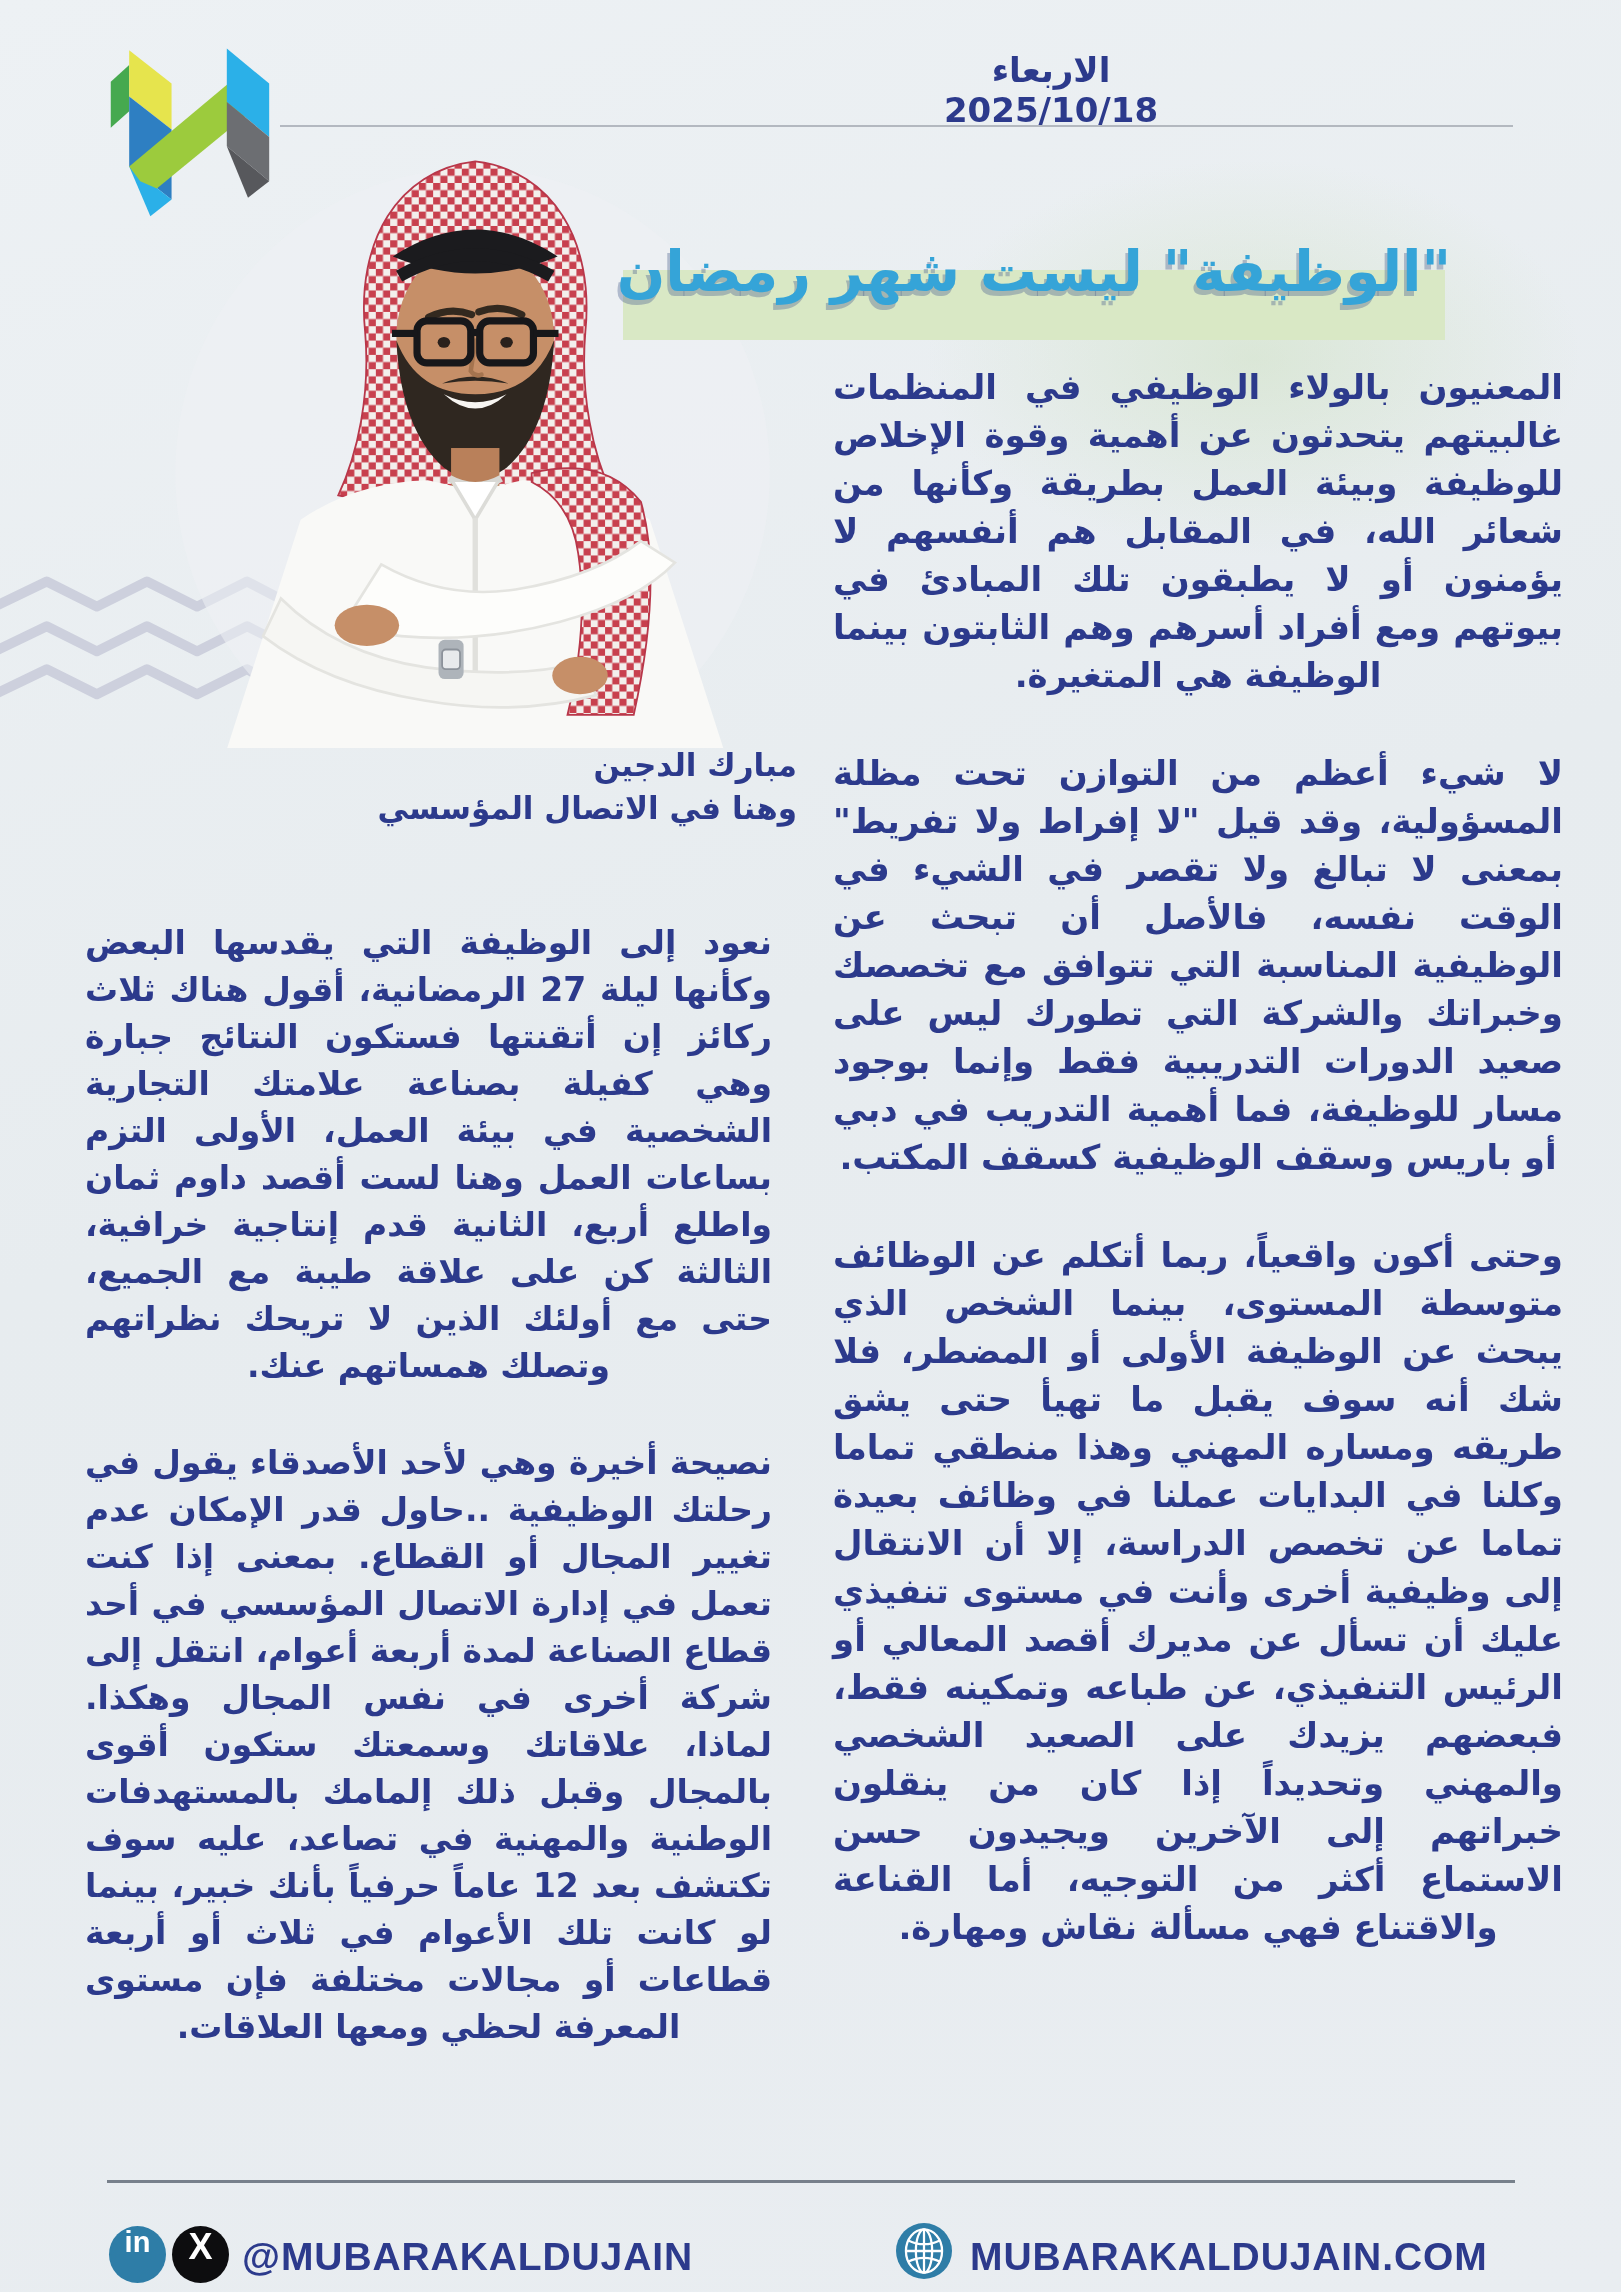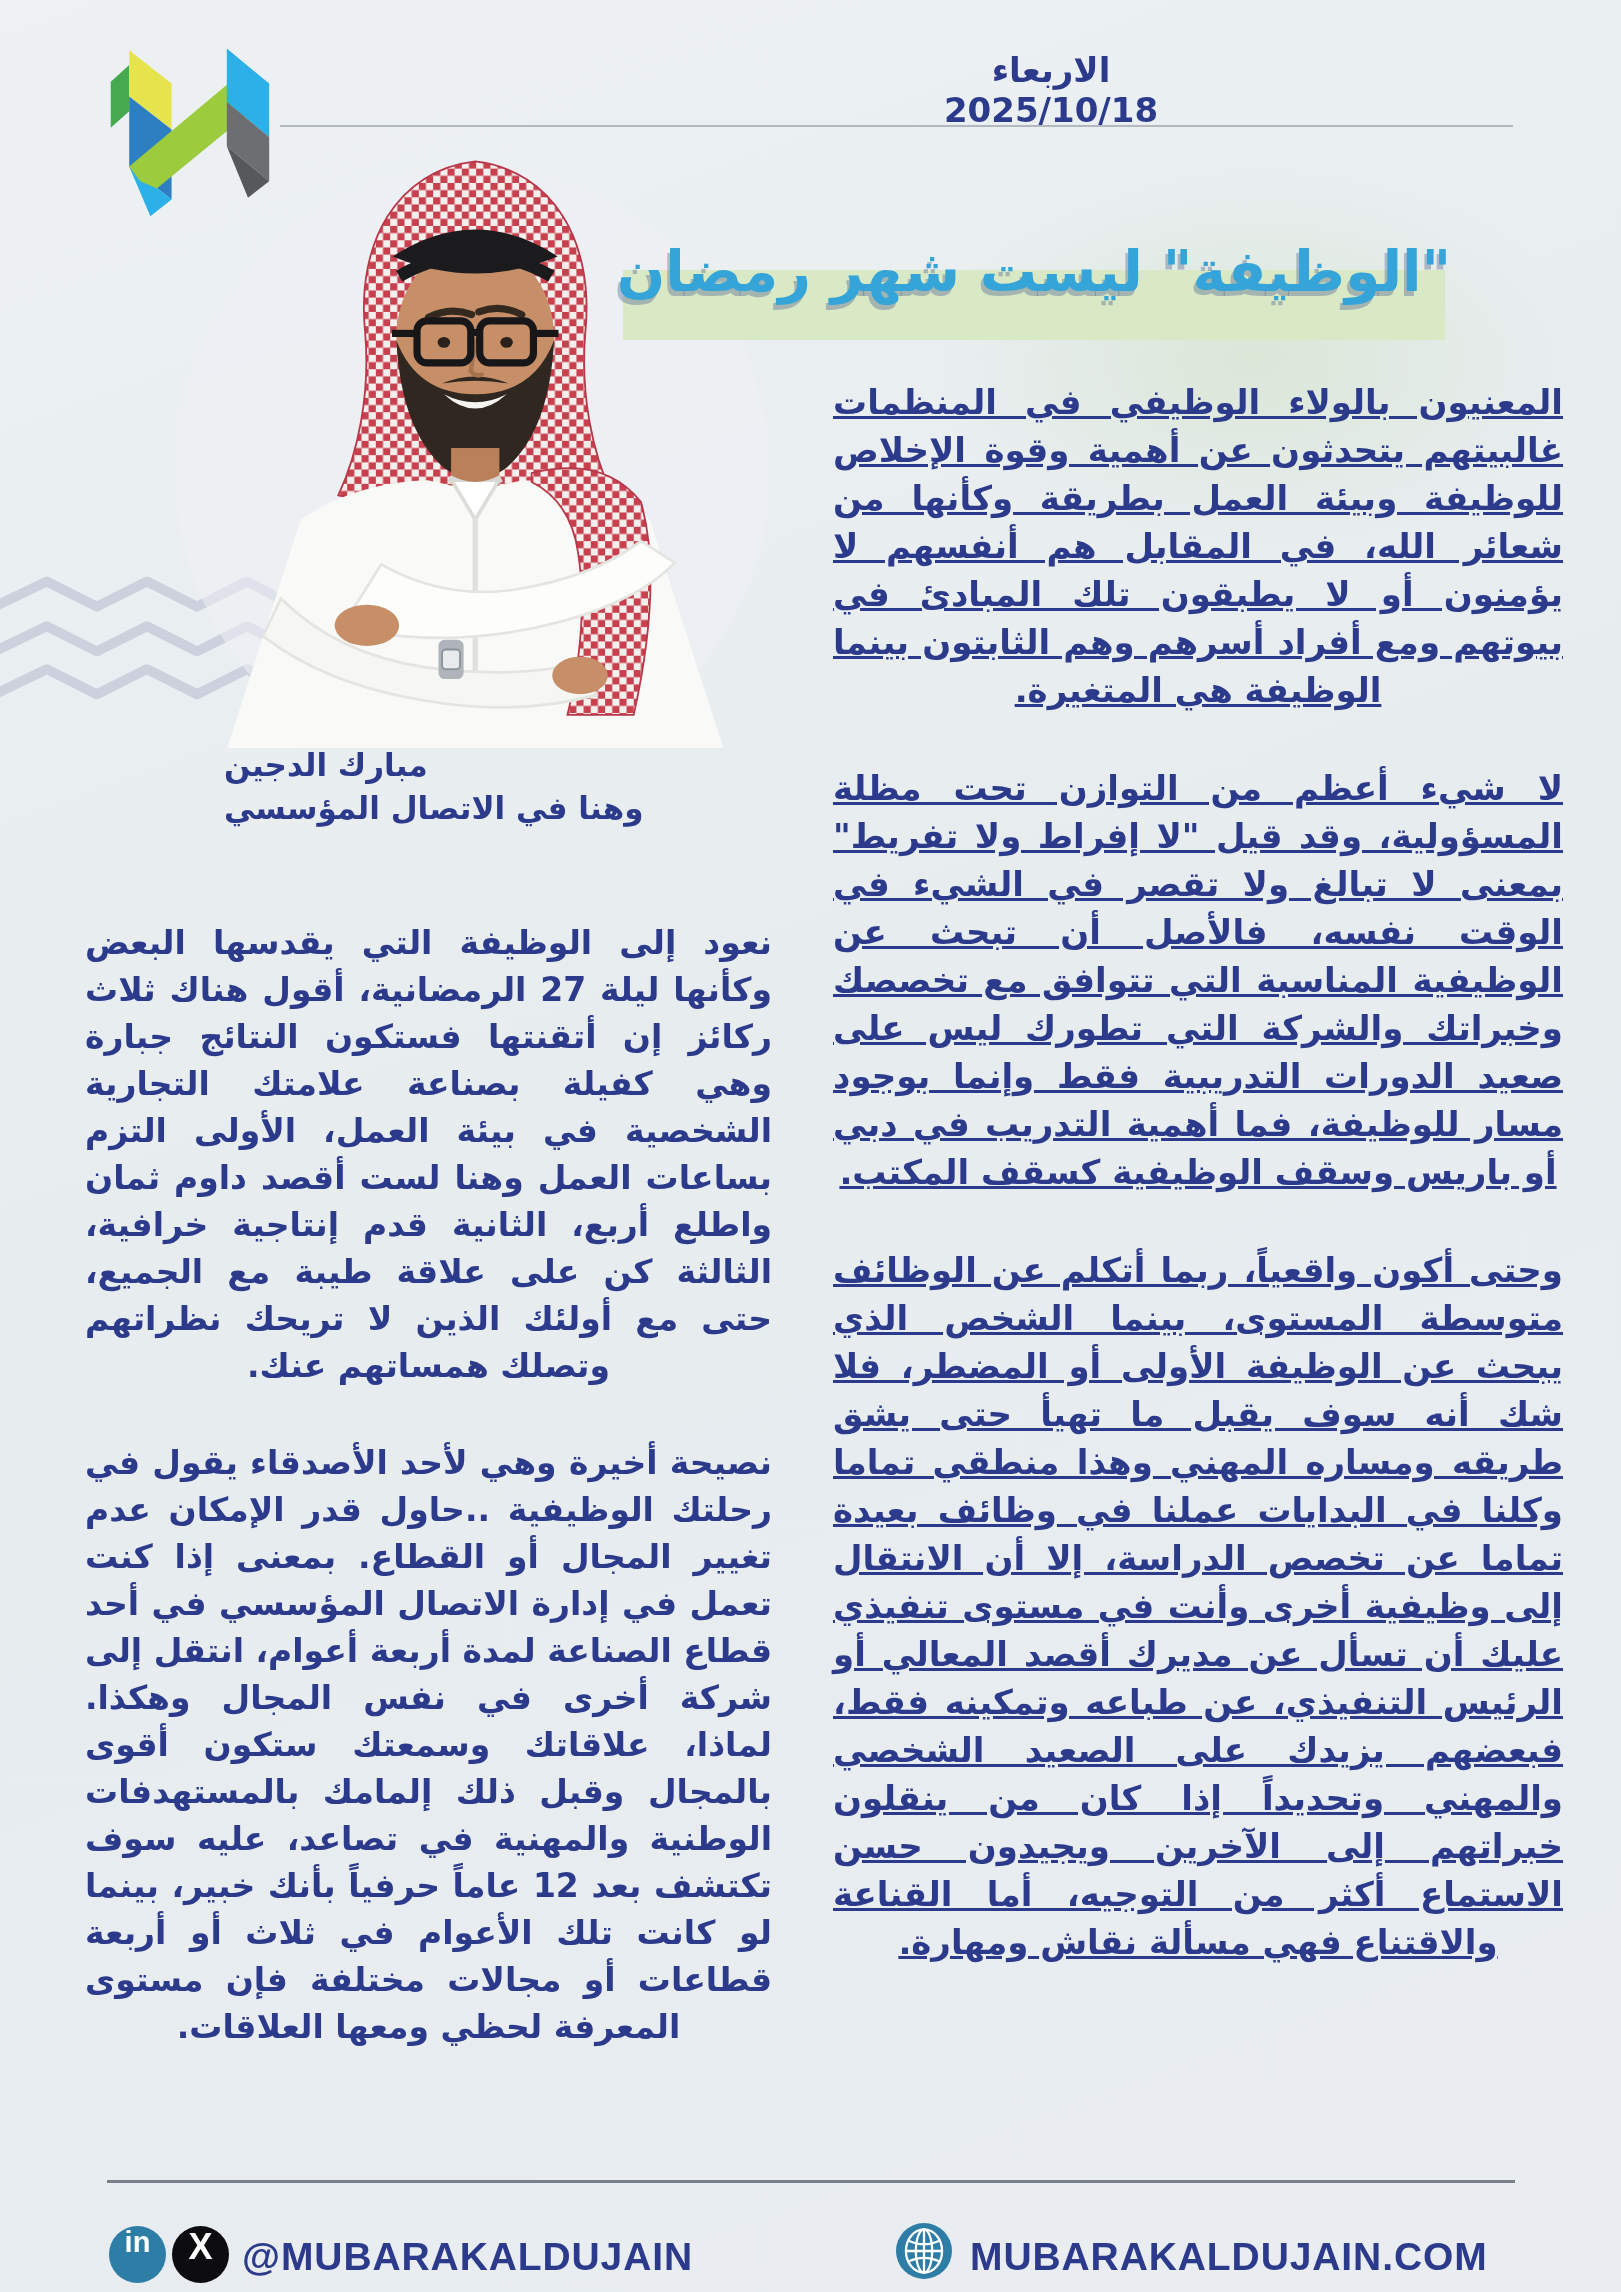--- a/index.html
+++ b/index.html
@@ -31,30 +31,30 @@
   }
   .title-text{
     position:absolute;left:605px;top:238px;width:858px;
     direction:rtl;text-align:center;
     font-size:57px;font-weight:bold;color:#35a4d8;
     text-shadow:-2.7px 4.5px 0 rgba(84,104,148,.40);
     white-space:nowrap;
   }
   .caption{
     position:absolute;left:224px;top:744px;width:573px;
-    direction:rtl;text-align:left;
+    direction:rtl;text-align:right;
     font-size:31px;font-weight:bold;color:#2c3a8c;line-height:43px;
   }
   .col{
     position:absolute;direction:rtl;
     color:#2c3a8c;font-weight:bold;
     text-align:justify;text-align-last:center;
   }
   .col p{margin:0 0 50px 0;}
-  .col-right{left:833px;top:378px;width:730px;font-size:34px;line-height:48px;text-decoration:underline;}
+  .col-right{left:833px;top:363px;width:730px;font-size:34px;line-height:48px;}
   .col-left{left:85px;top:919px;width:687px;font-size:33px;line-height:47px;}
   .separator{
     position:absolute;left:107px;top:2180px;width:1408px;height:2.7px;
     background:#5a6472;opacity:.8;
   }
   .social-circle{
     position:absolute;border-radius:50%;
     display:flex;align-items:flex-start;justify-content:center;
     color:#ffffff;font-weight:bold;font-family:"Liberation Sans",sans-serif;
   }

